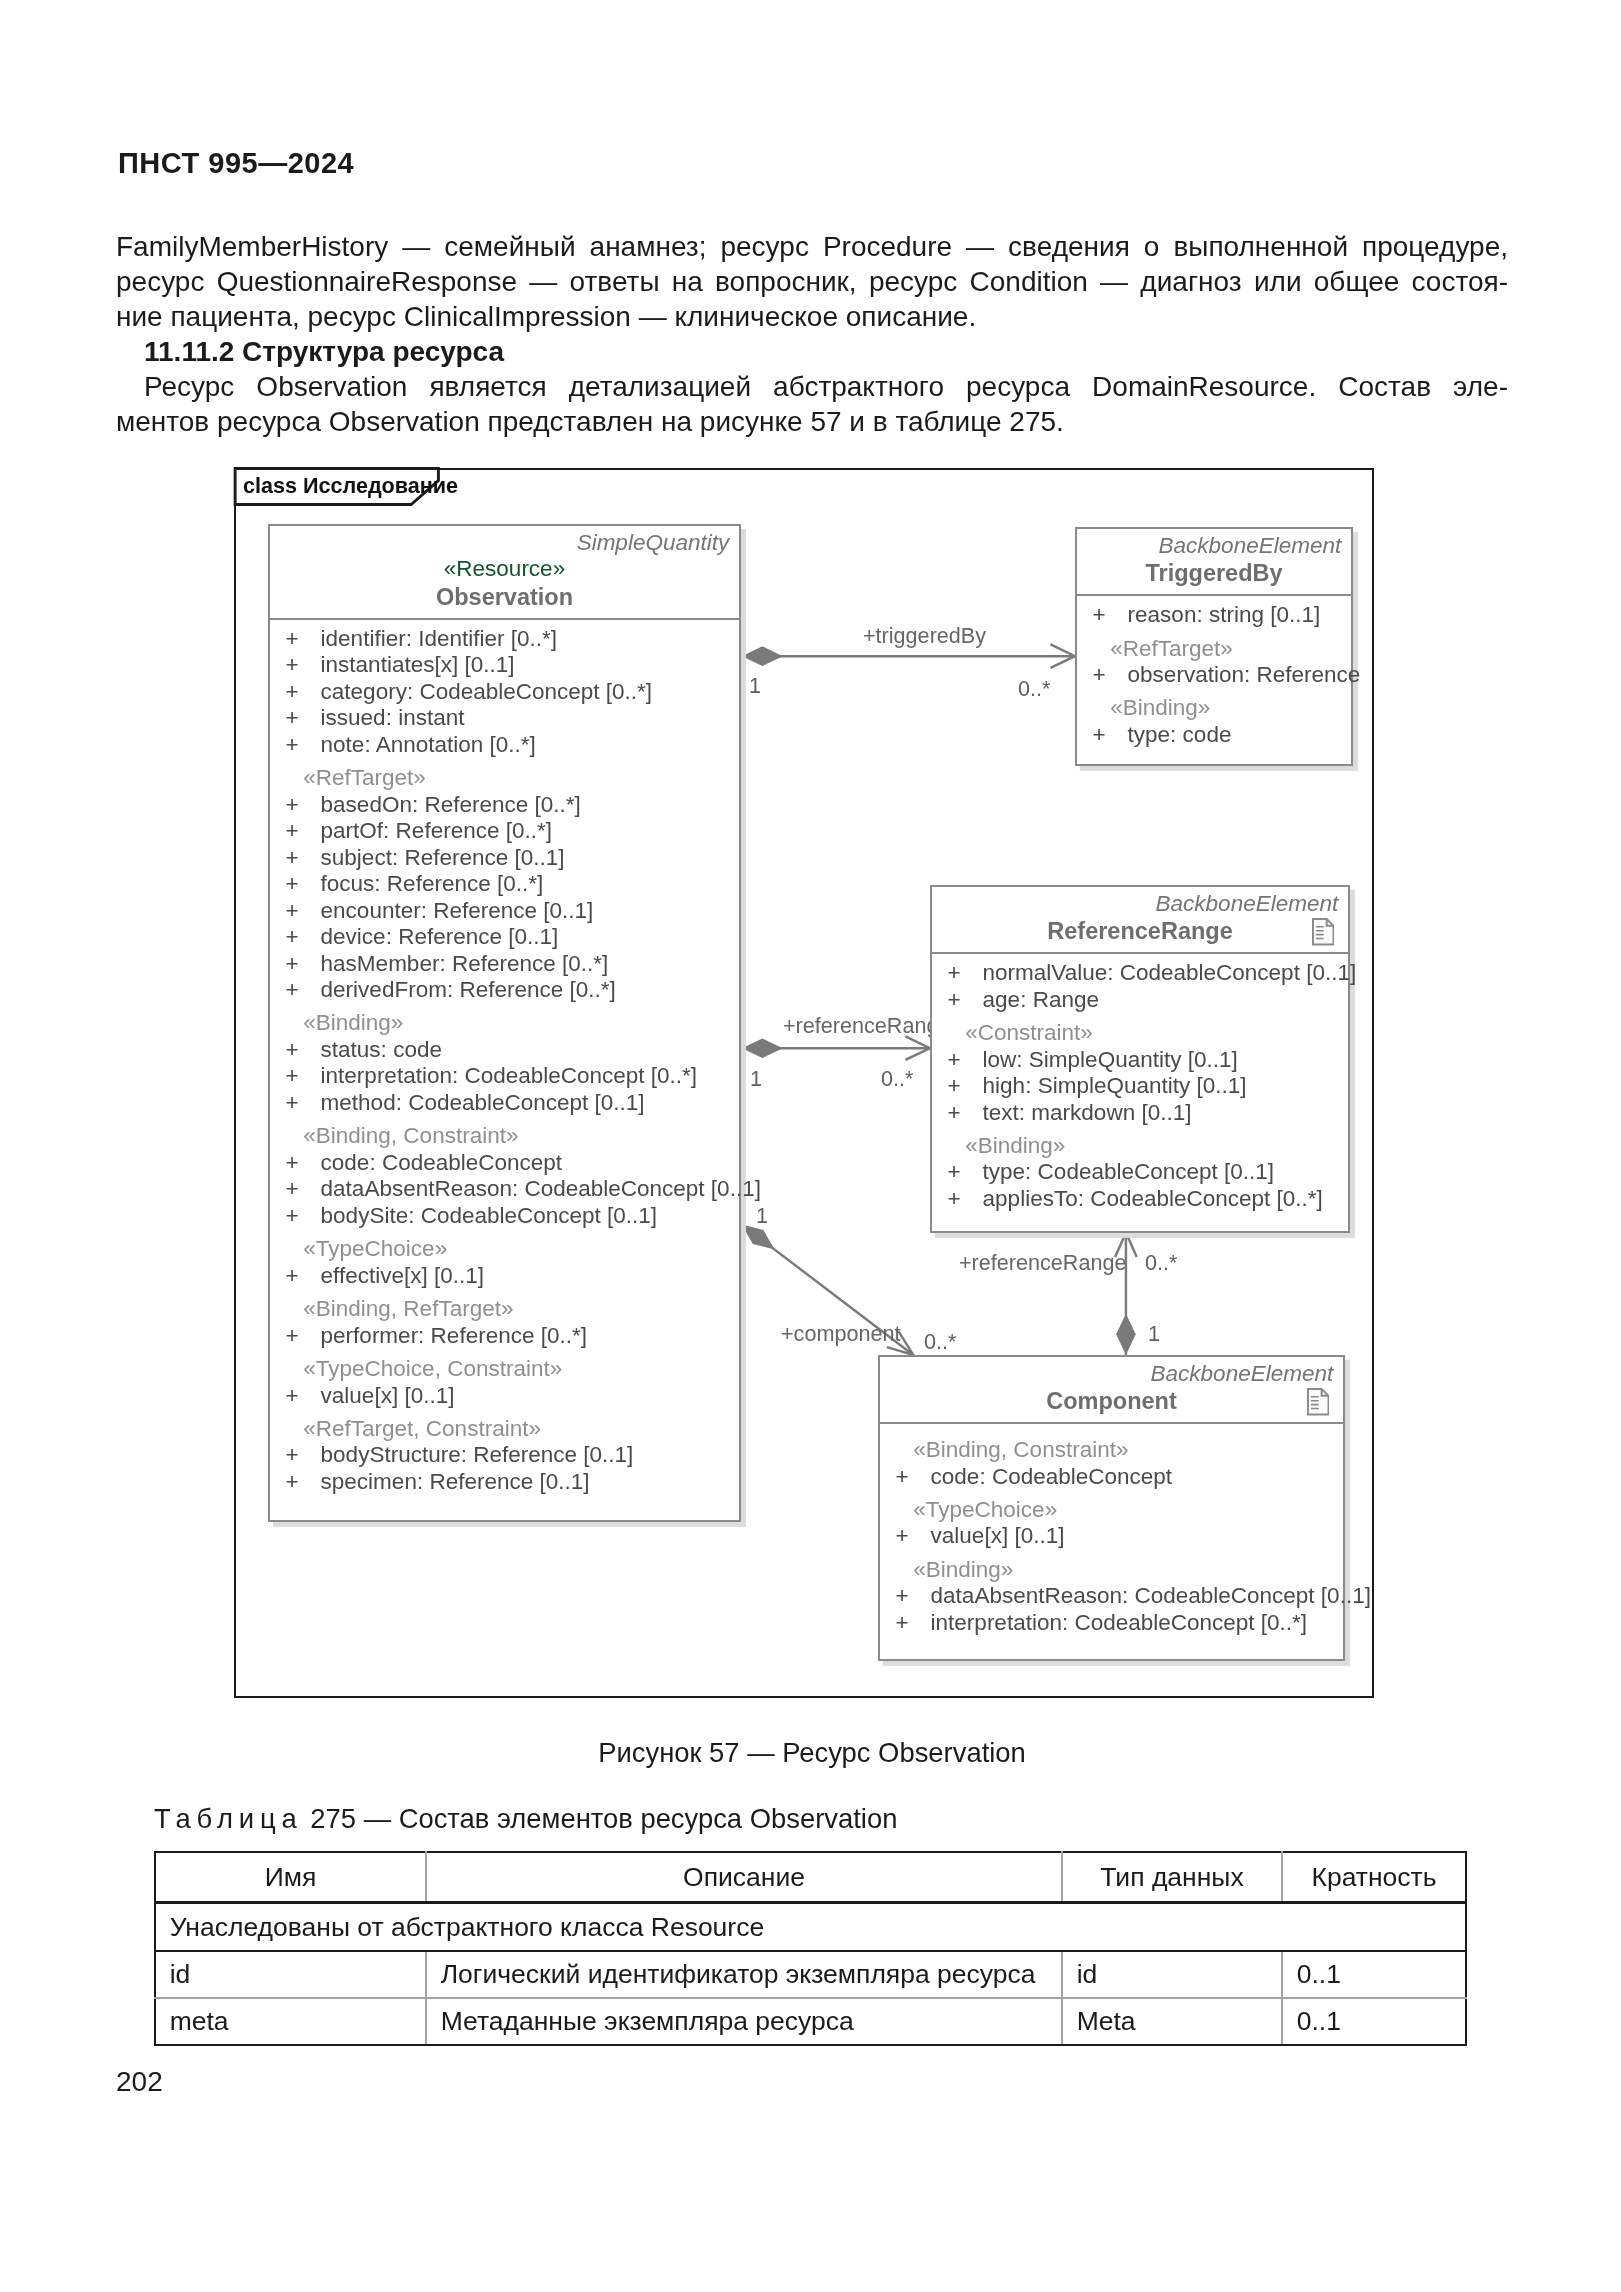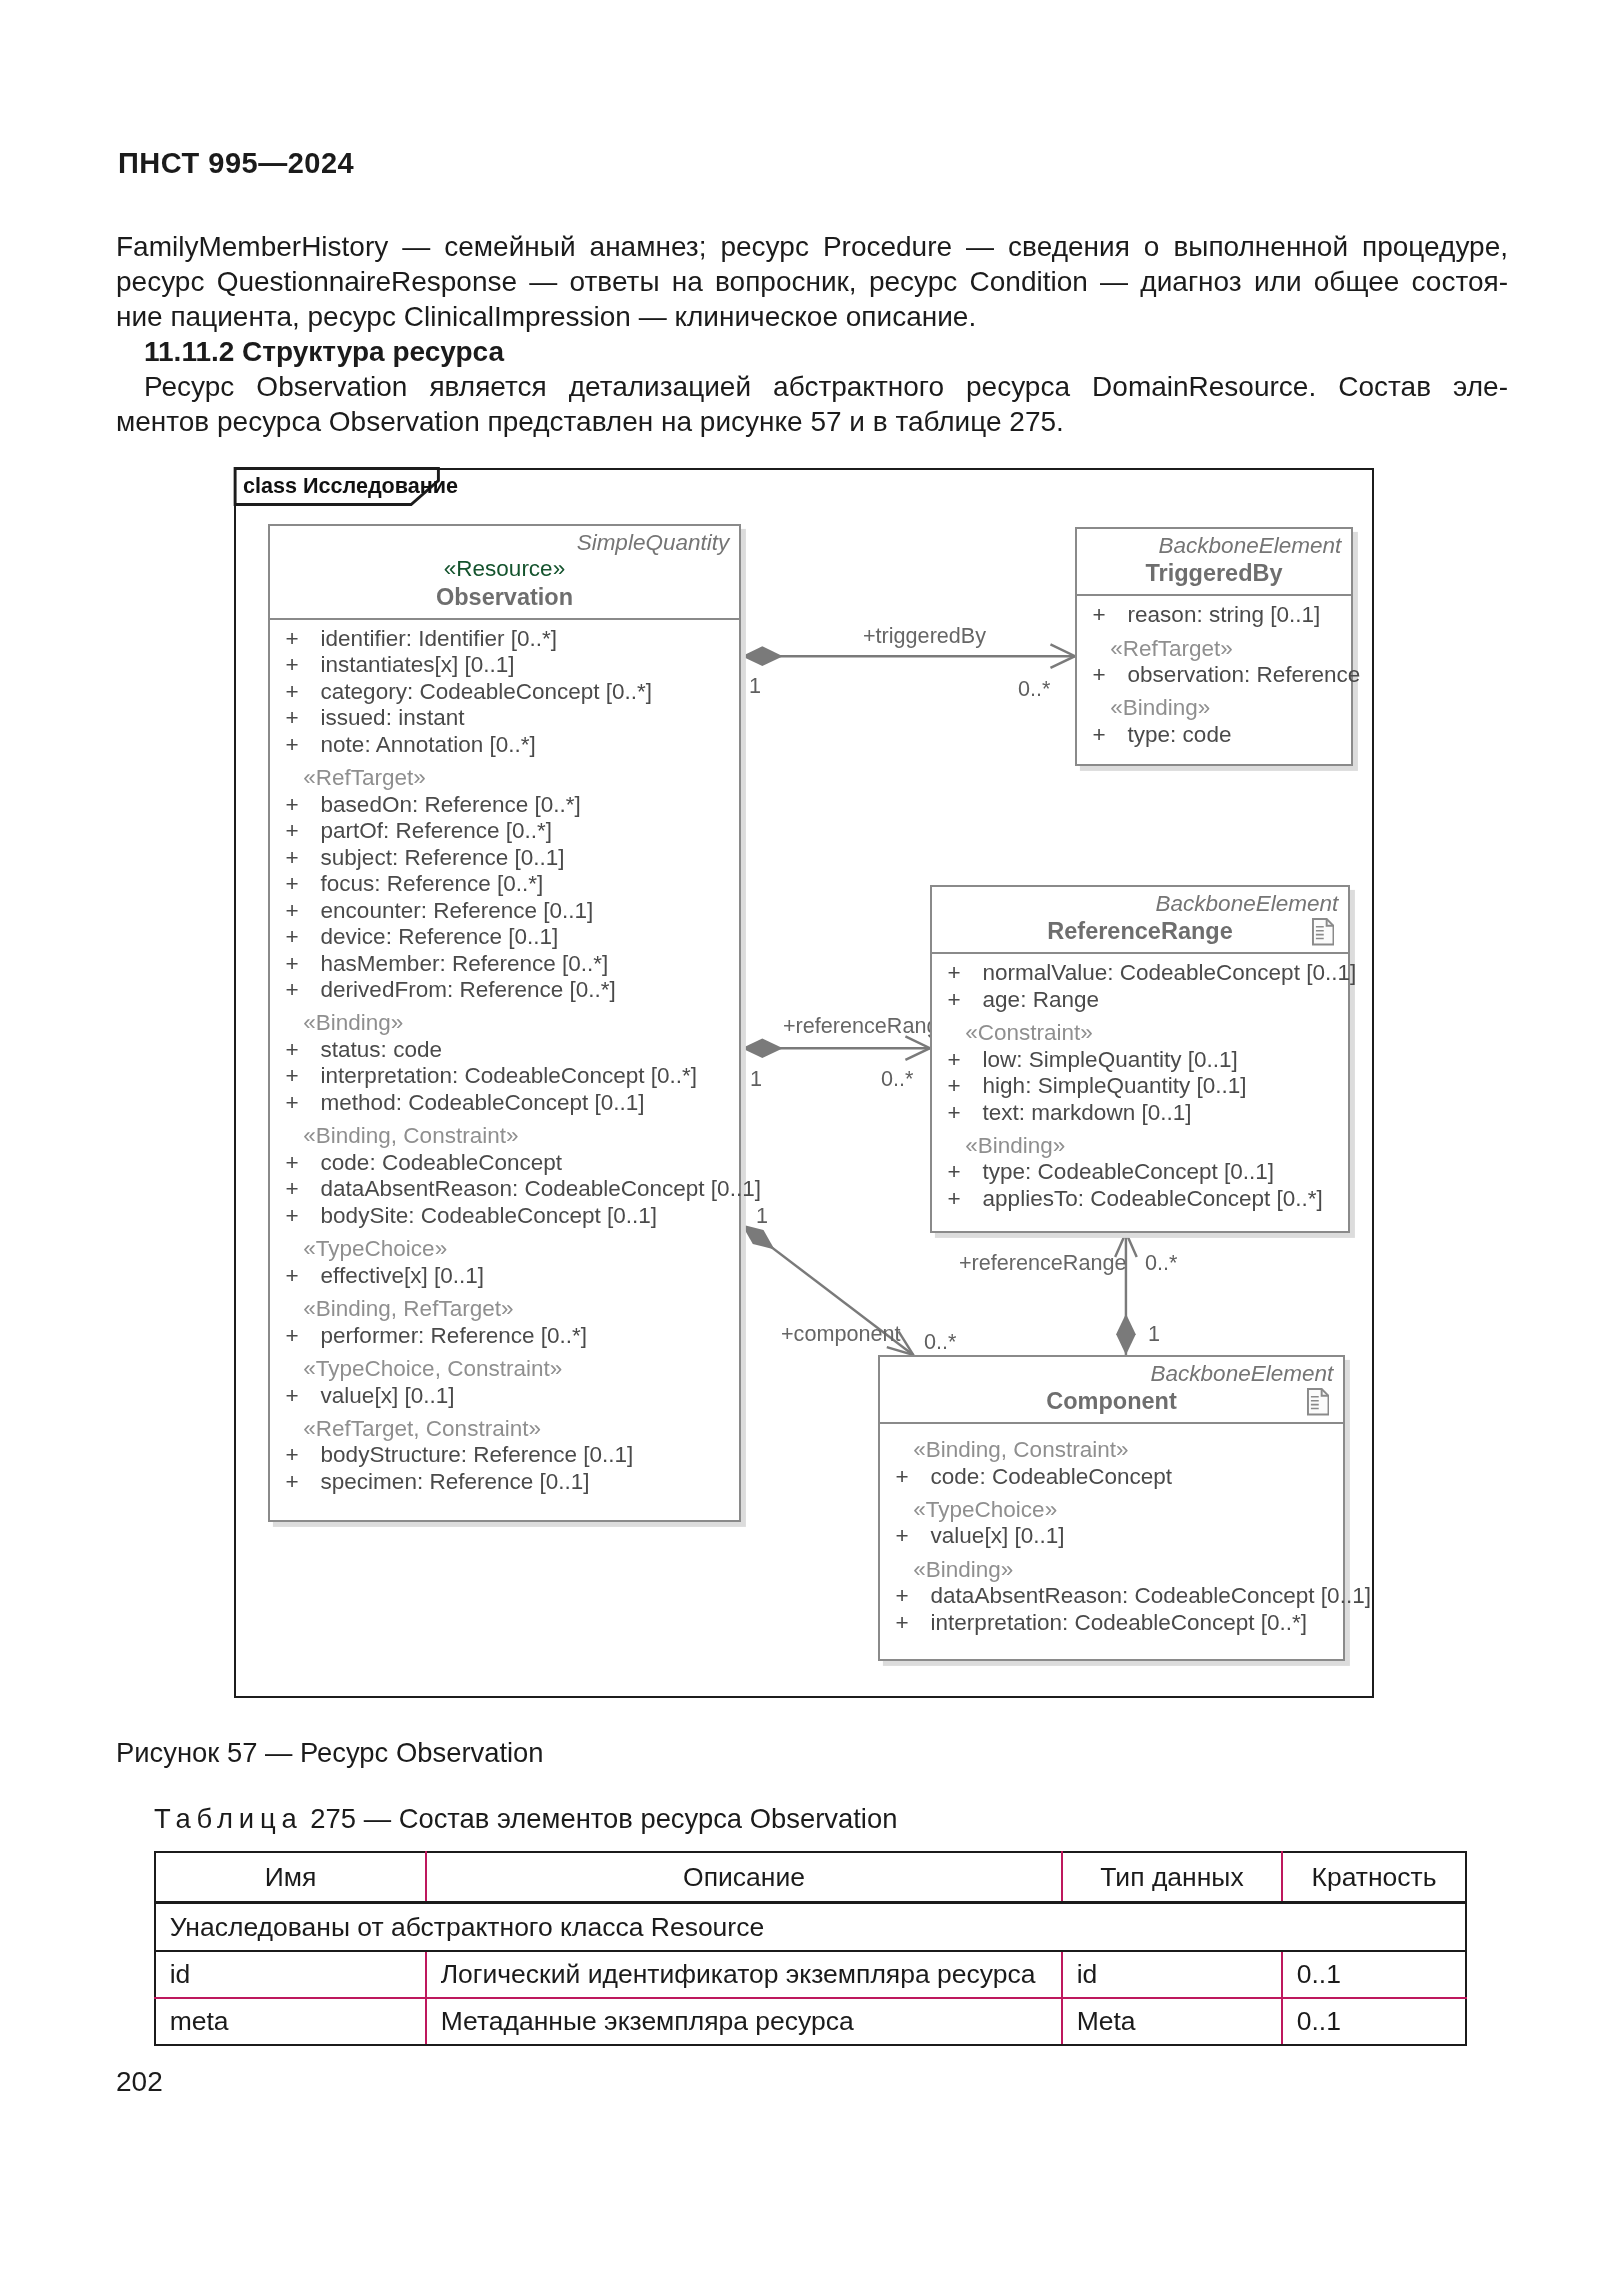--- a/index.html
+++ b/index.html
@@ -5,21 +5,21 @@
   html,body{margin:0;padding:0;background:#e8e8e8;}
   .page{position:relative;width:1621px;height:2293px;background:#ffffff;margin:0 auto;
         font-family:"Liberation Sans",sans-serif;color:#1b1b1b;overflow:hidden;}
   
   .doc-header{position:absolute;left:118px;top:147px;font-size:29px;font-weight:bold;letter-spacing:0.5px;}
   .textflow{position:absolute;left:116px;top:229px;width:1392px;font-size:28px;line-height:35px;}
   .line{white-space:nowrap;}
   .just{white-space:normal;text-align:justify;text-align-last:justify;}
   .indent{padding-left:28px;}
   .sect-head{font-weight:bold;}
-  .fig-caption{position:absolute;left:116px;top:1737px;width:1392px;font-size:27.4px;}
+  .fig-caption{position:absolute;left:116px;top:1737px;width:1392px;text-align:center;font-size:27.4px;}
   .tbl-caption{position:absolute;left:154px;top:1803px;font-size:27.4px;}
   .tbl-caption .spaced{letter-spacing:5.9px;}
   .page-num{position:absolute;left:116px;top:2066px;font-size:28px;text-align:right;}
   
   .frame{position:absolute;left:234px;top:468px;width:1140px;height:1230px;
          border:2.9px solid #1c1c1c;box-sizing:border-box;background:#fff;padding-left:16px;}
   .frame-tab{position:absolute;left:-2.9px;top:-2.9px;width:208px;height:39px;}
   .frame-tab-label{position:absolute;left:6.9px;top:2.9px;font-size:21.6px;font-weight:bold;color:#111;white-space:nowrap;}
   
   .uml-box{position:absolute;background:#fff;border:2px solid #8a8a8a;box-sizing:border-box;
@@ -35,21 +35,21 @@
   .attr-text{white-space:nowrap;}
   .stereo-row{color:#8f8f8f;padding-left:25.5px;line-height:26.5px;margin-top:6.9px;white-space:nowrap;}
   .note-ico{position:absolute;right:3.9px;top:1px;}
   
   .assoc-label{position:absolute;font-size:21.6px;color:#666;white-space:nowrap;}
   .mult{position:absolute;font-size:21.6px;color:#5f5f5f;white-space:nowrap;}
   .r{text-align:left;}
   
   .gost-table{position:absolute;left:154px;top:1851px;width:1310px;border-collapse:collapse;
               font-size:26.5px;color:#1b1b1b;table-layout:fixed;}
-  .gost-table th,.gost-table td{border:2px solid #be185d;padding:0 13.7px;font-weight:normal;}
+  .gost-table th,.gost-table td{border:2px solid #a3a3a3;padding:0 13.7px;font-weight:normal;}
   .gost-table thead th{text-align:center;height:48px;border-top:2.9px solid #1b1b1b;border-bottom:3.9px solid #1b1b1b;}
   .gost-table .group td{height:46px;border-bottom:2.9px solid #1b1b1b;}
   .gost-table tbody td{height:45px;}
   .gost-table tr:last-child td{border-bottom:2.9px solid #1b1b1b;}
   .gost-table th:first-child,.gost-table td:first-child{border-left:2.9px solid #1b1b1b;}
   .gost-table th:last-child,.gost-table td:last-child{border-right:2.9px solid #1b1b1b;}
   svg{display:block;}
 </style>
 </head>
 <body>

